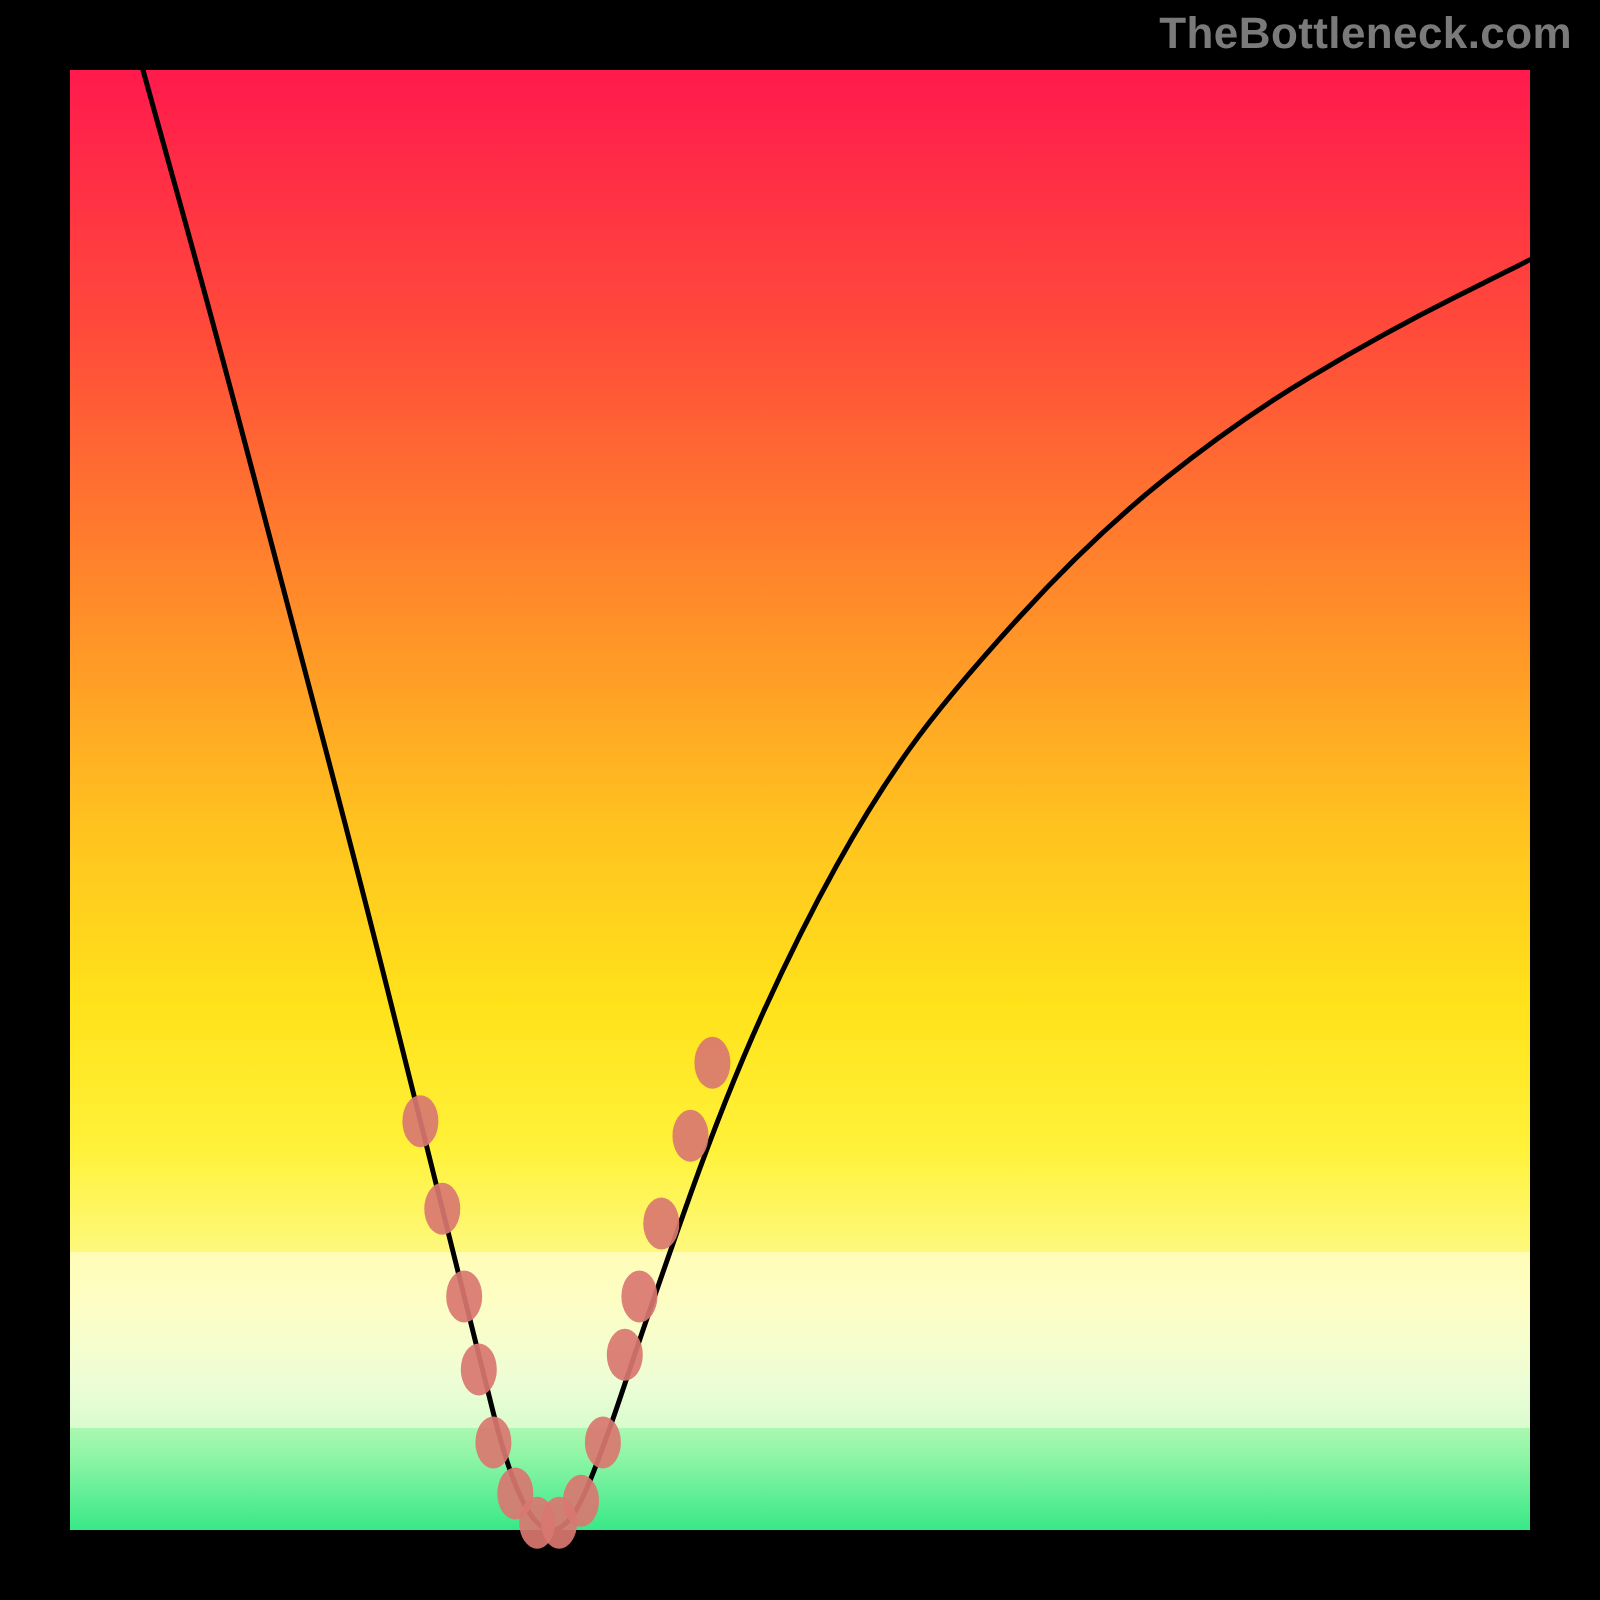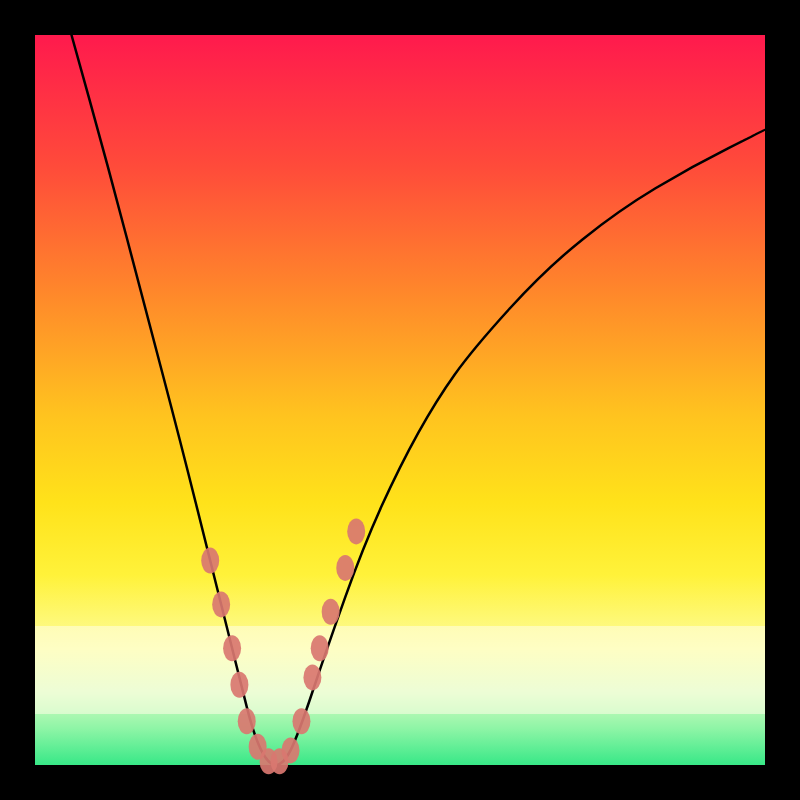--- a/index.html
+++ b/index.html
@@ -63,20 +63,21 @@
     top: 0;
     width: 730px;
     height: 730px;
     overflow: visible;
   }
 </style>
 </head>
 <body>
 
 <div class="frame">
+  <div class="watermark">TheBottleneck.com</div>
 
   <div class="plot-area">
     <div class="band" style="top: 591.3px; height: 87.6px;"></div>
     <svg class="curve" viewBox="0 0 730 730" preserveAspectRatio="none">
       <path fill="none" stroke-linecap="round" stroke-linejoin="round" d="M 36.5 0 Q 36.5 0 54.75 65.70000000000005 Q 73 131.4000000000001 91.25 200.75000000000006 Q 109.5 270.1 127.75 339.45000000000005 Q 146 408.8 160.6 467.20000000000005 Q 175.2 525.6 189.8 584 Q 204.4 642.4 211.7 671.5999999999999 Q 219 700.8 226.3 715.4 Q 233.6 730 240.9 730 Q 248.20000000000002 730 255.5 715.4 Q 262.8 700.8 277.4 657 Q 292 613.2 310.25 562.1 Q 328.5 511 346.75 470.85 Q 365 430.70000000000005 383.25 397.85 Q 401.50000000000006 365 419.75 339.45000000000005 Q 438 313.90000000000003 474.5 273.75 Q 510.99999999999994 233.59999999999997 547.5 204.4 Q 584 175.20000000000005 620.5 153.30000000000007 Q 657 131.4000000000001 693.5 113.15000000000003 T 730 94.89999999999998" stroke="#000000" stroke-width="2.5"></path>
       <g>
           <ellipse cx="175.2" cy="525.6" rx="9" ry="13" fill="#d97770" fill-opacity="0.92"></ellipse>
           <ellipse cx="186.15" cy="569.4" rx="9" ry="13" fill="#d97770" fill-opacity="0.92"></ellipse>
           <ellipse cx="197.10000000000002" cy="613.2" rx="9" ry="13" fill="#d97770" fill-opacity="0.92"></ellipse>
           <ellipse cx="204.4" cy="649.7" rx="9" ry="13" fill="#d97770" fill-opacity="0.92"></ellipse>

